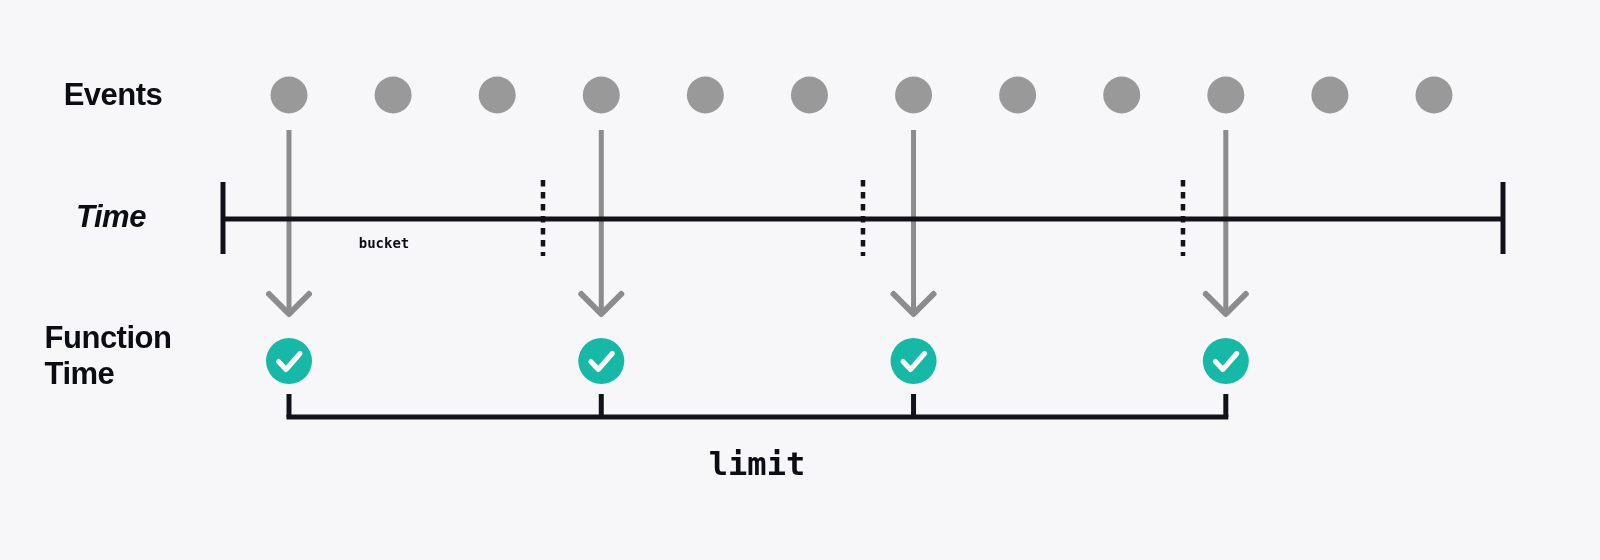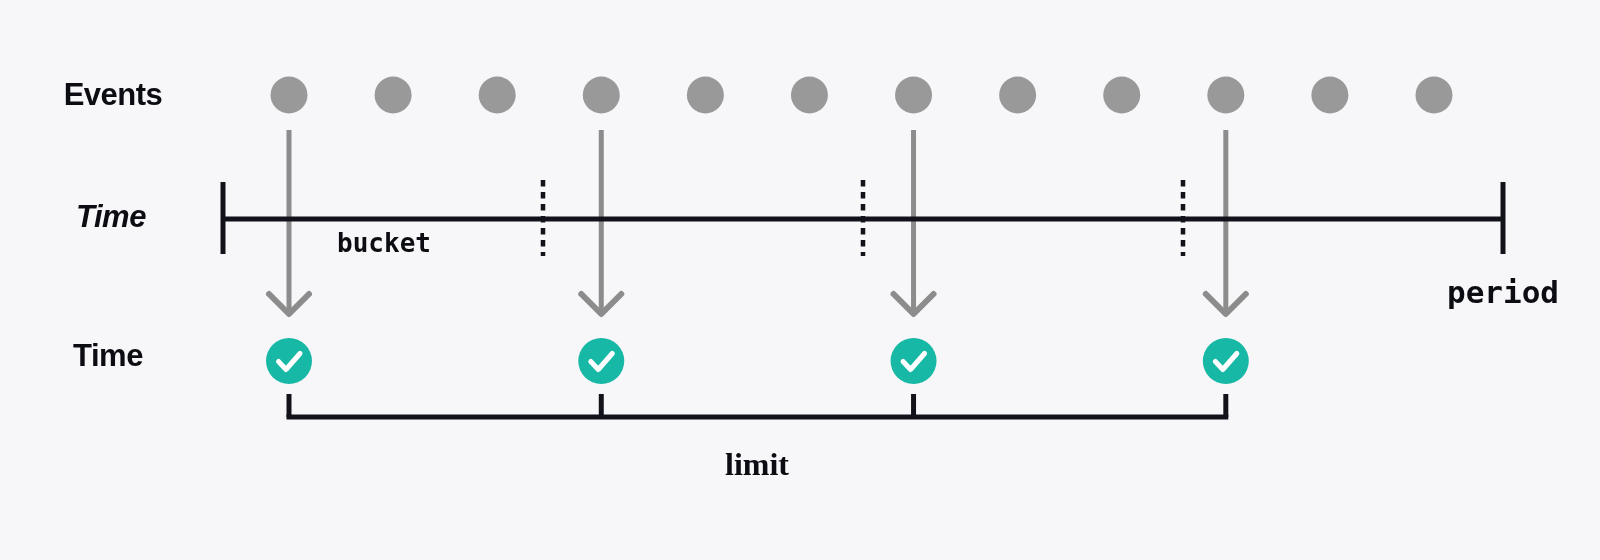--- a/index.html
+++ b/index.html
@@ -38,23 +38,23 @@
     text-align: left;
     line-height: 36px;
   }
   .mono-lbl {
     font-family: "DejaVu Sans Mono", "Liberation Mono", monospace;
     font-weight: 700;
   }
   .lbl-events   { left: 113px; top: 95px;  }
   .lbl-time     { left: 111px; top: 217px; font-style: italic; }
   .lbl-runs     { left: 108px; top: 356px; }
-  .lbl-bucket   { left: 384px; top: 243px; font-size: 26px; }
+  .lbl-bucket   { left: 384px; top: 243px; font-size: 14px; }
   .lbl-period   { left: 1503px; top: 292px; font-size: 31px; }
-  .lbl-limit    { left: 757px;  top: 464px; font-size: 32px; font-family: Liberation Serif, serif; }
+  .lbl-limit    { left: 757px;  top: 464px; font-size: 32px; }
 </style>
 </head>
 <body>
 
 <div class="canvas">
   <svg id="diagram-svg" width="1600" height="560" viewBox="0 0 1600 560">
       <circle cx="289" cy="95" r="18.5" fill="#999999"></circle>
       <circle cx="393.09000000000003" cy="95" r="18.5" fill="#999999"></circle>
       <circle cx="497.18" cy="95" r="18.5" fill="#999999"></circle>
       <circle cx="601.27" cy="95" r="18.5" fill="#999999"></circle>
@@ -93,21 +93,21 @@
       <line x1="601.27" y1="394" x2="601.27" y2="417" stroke="#12131a" stroke-width="5"></line>
       <line x1="913.54" y1="394" x2="913.54" y2="417" stroke="#12131a" stroke-width="5"></line>
       <line x1="1225.81" y1="394" x2="1225.81" y2="417" stroke="#12131a" stroke-width="5"></line>
     </svg>
 
   <div class="lbl sans-lbl lbl-events">Events</div>
 
   <div class="lbl sans-lbl lbl-time">Time</div>
 
   <div class="lbl sans-lbl lbl-runs">
+    <div>Function</div>
     <div>Time</div>
   </div>
 
   <div class="lbl mono-lbl lbl-bucket">bucket</div>
 
-  <div class="lbl mono-lbl lbl-period">period</div>
 
   <div class="lbl mono-lbl lbl-limit">limit</div>
 </div>
 
 </body></html>

